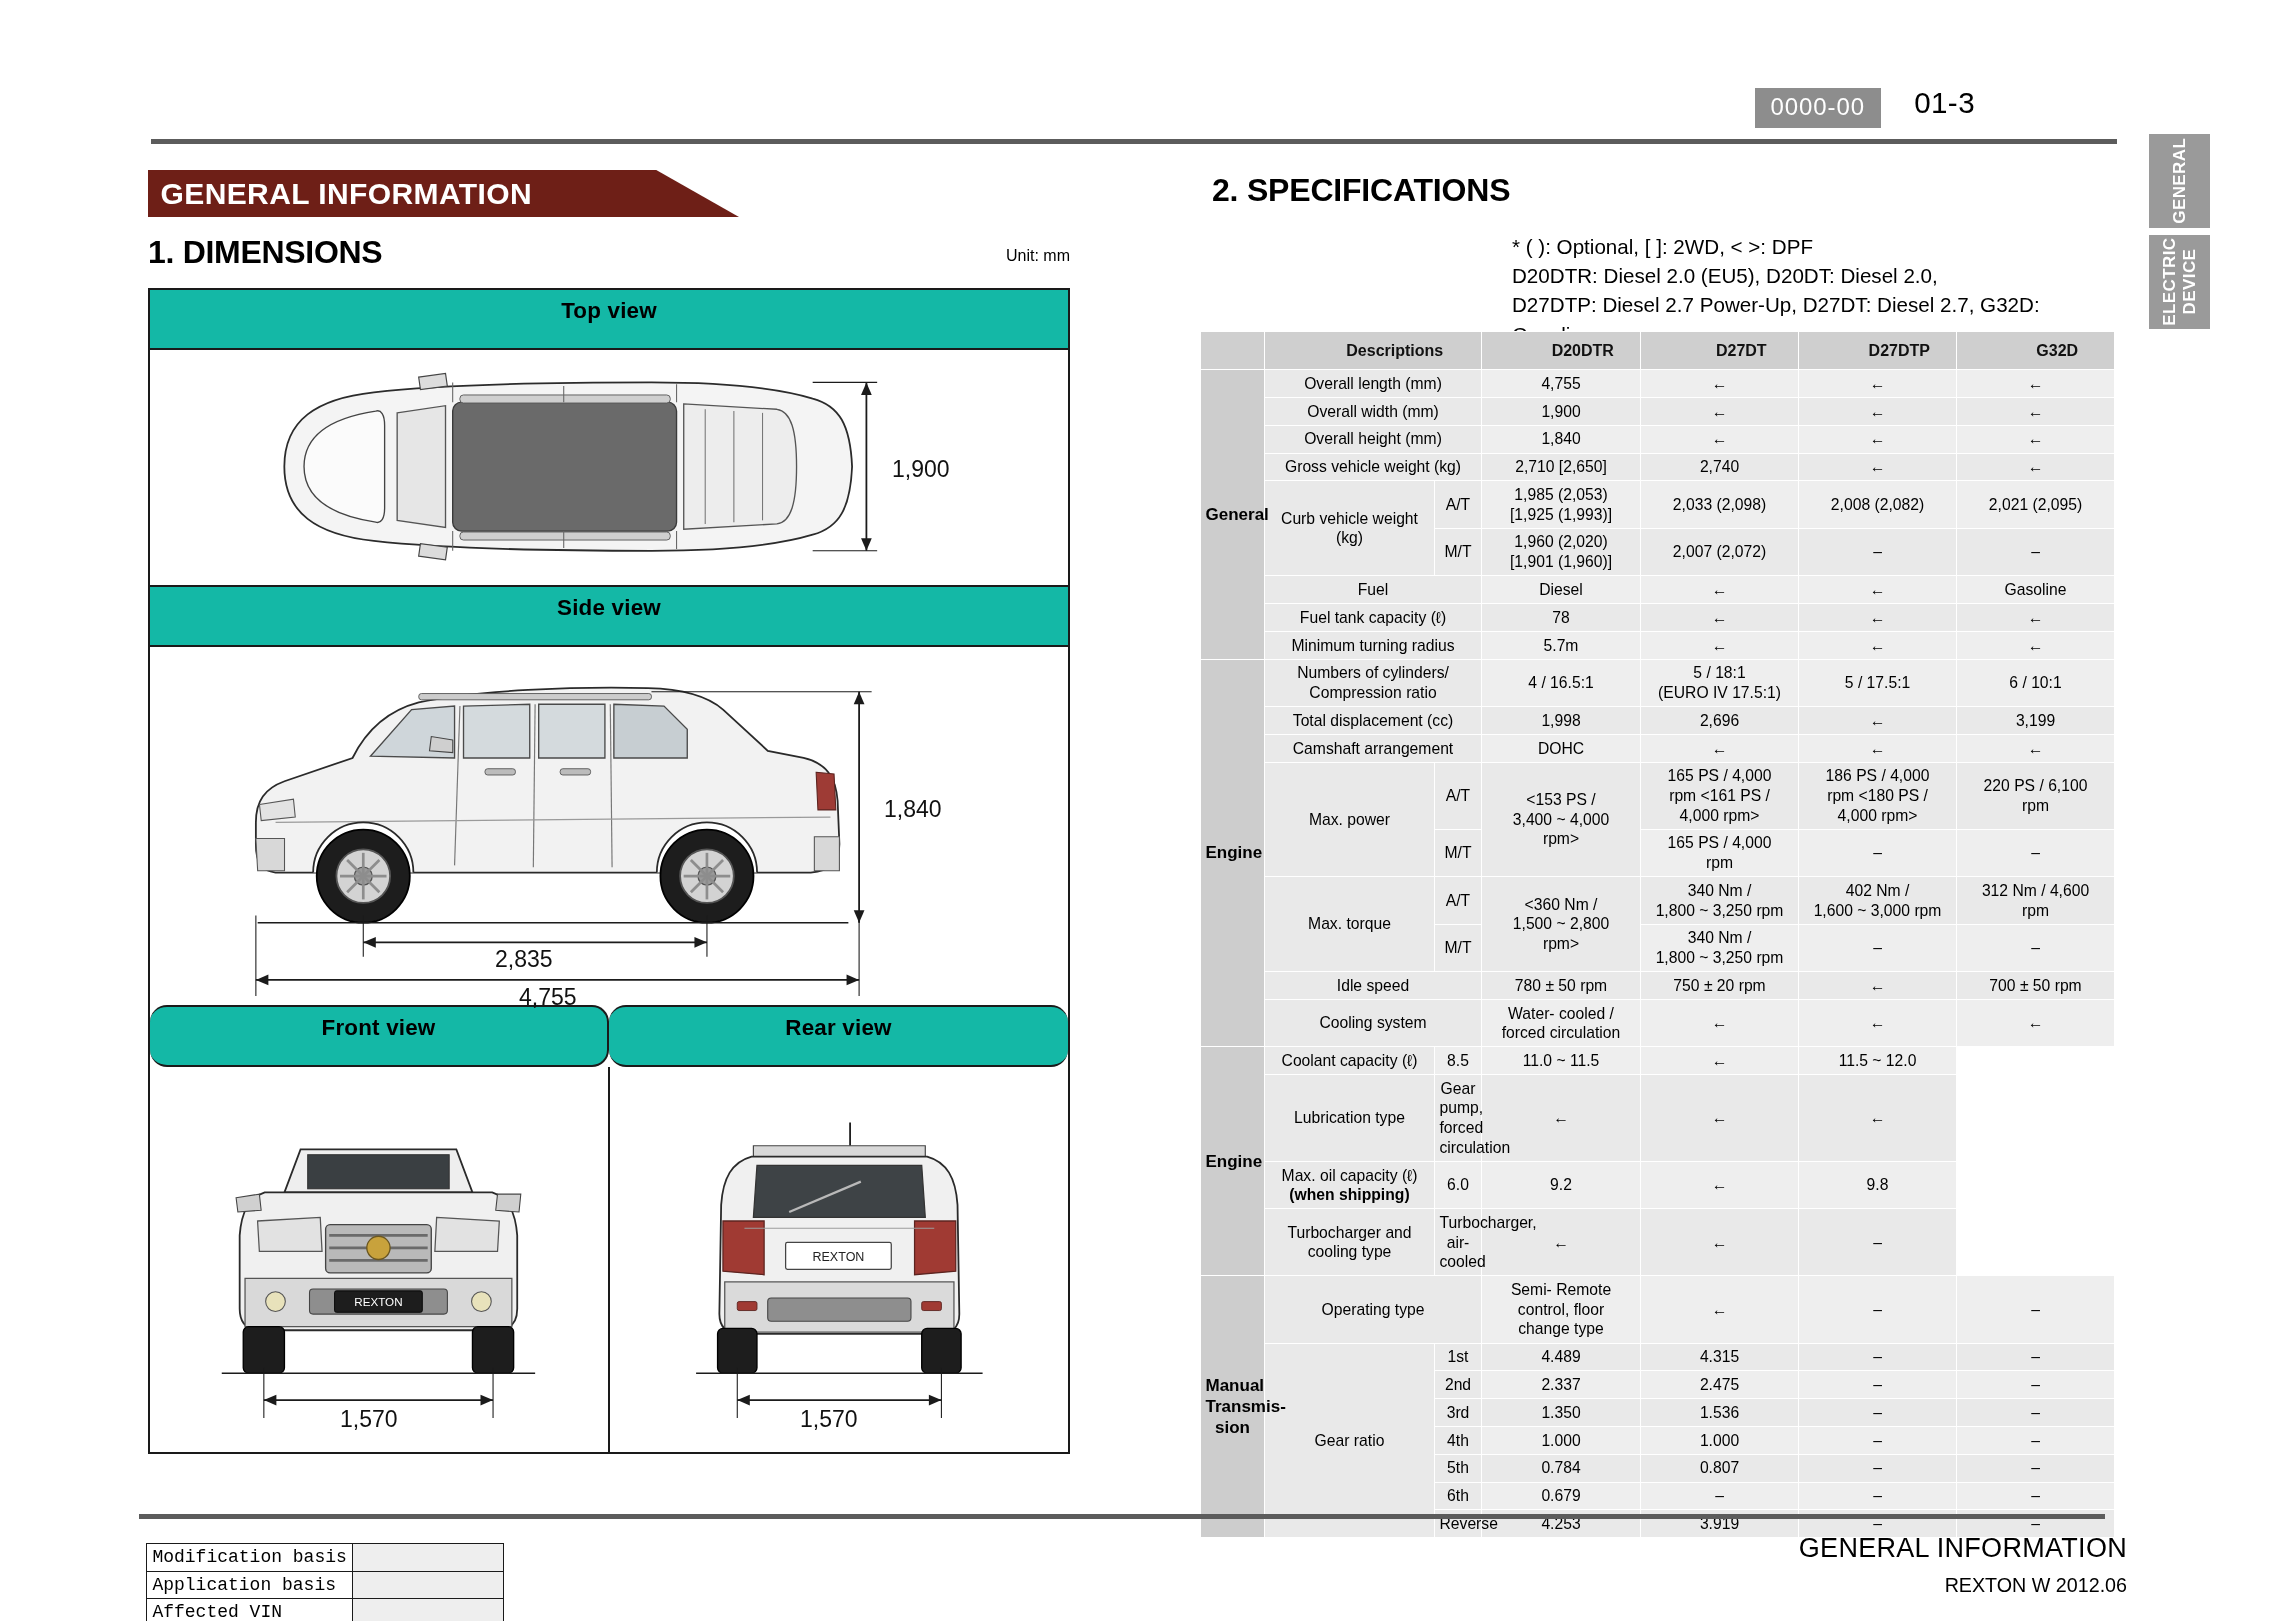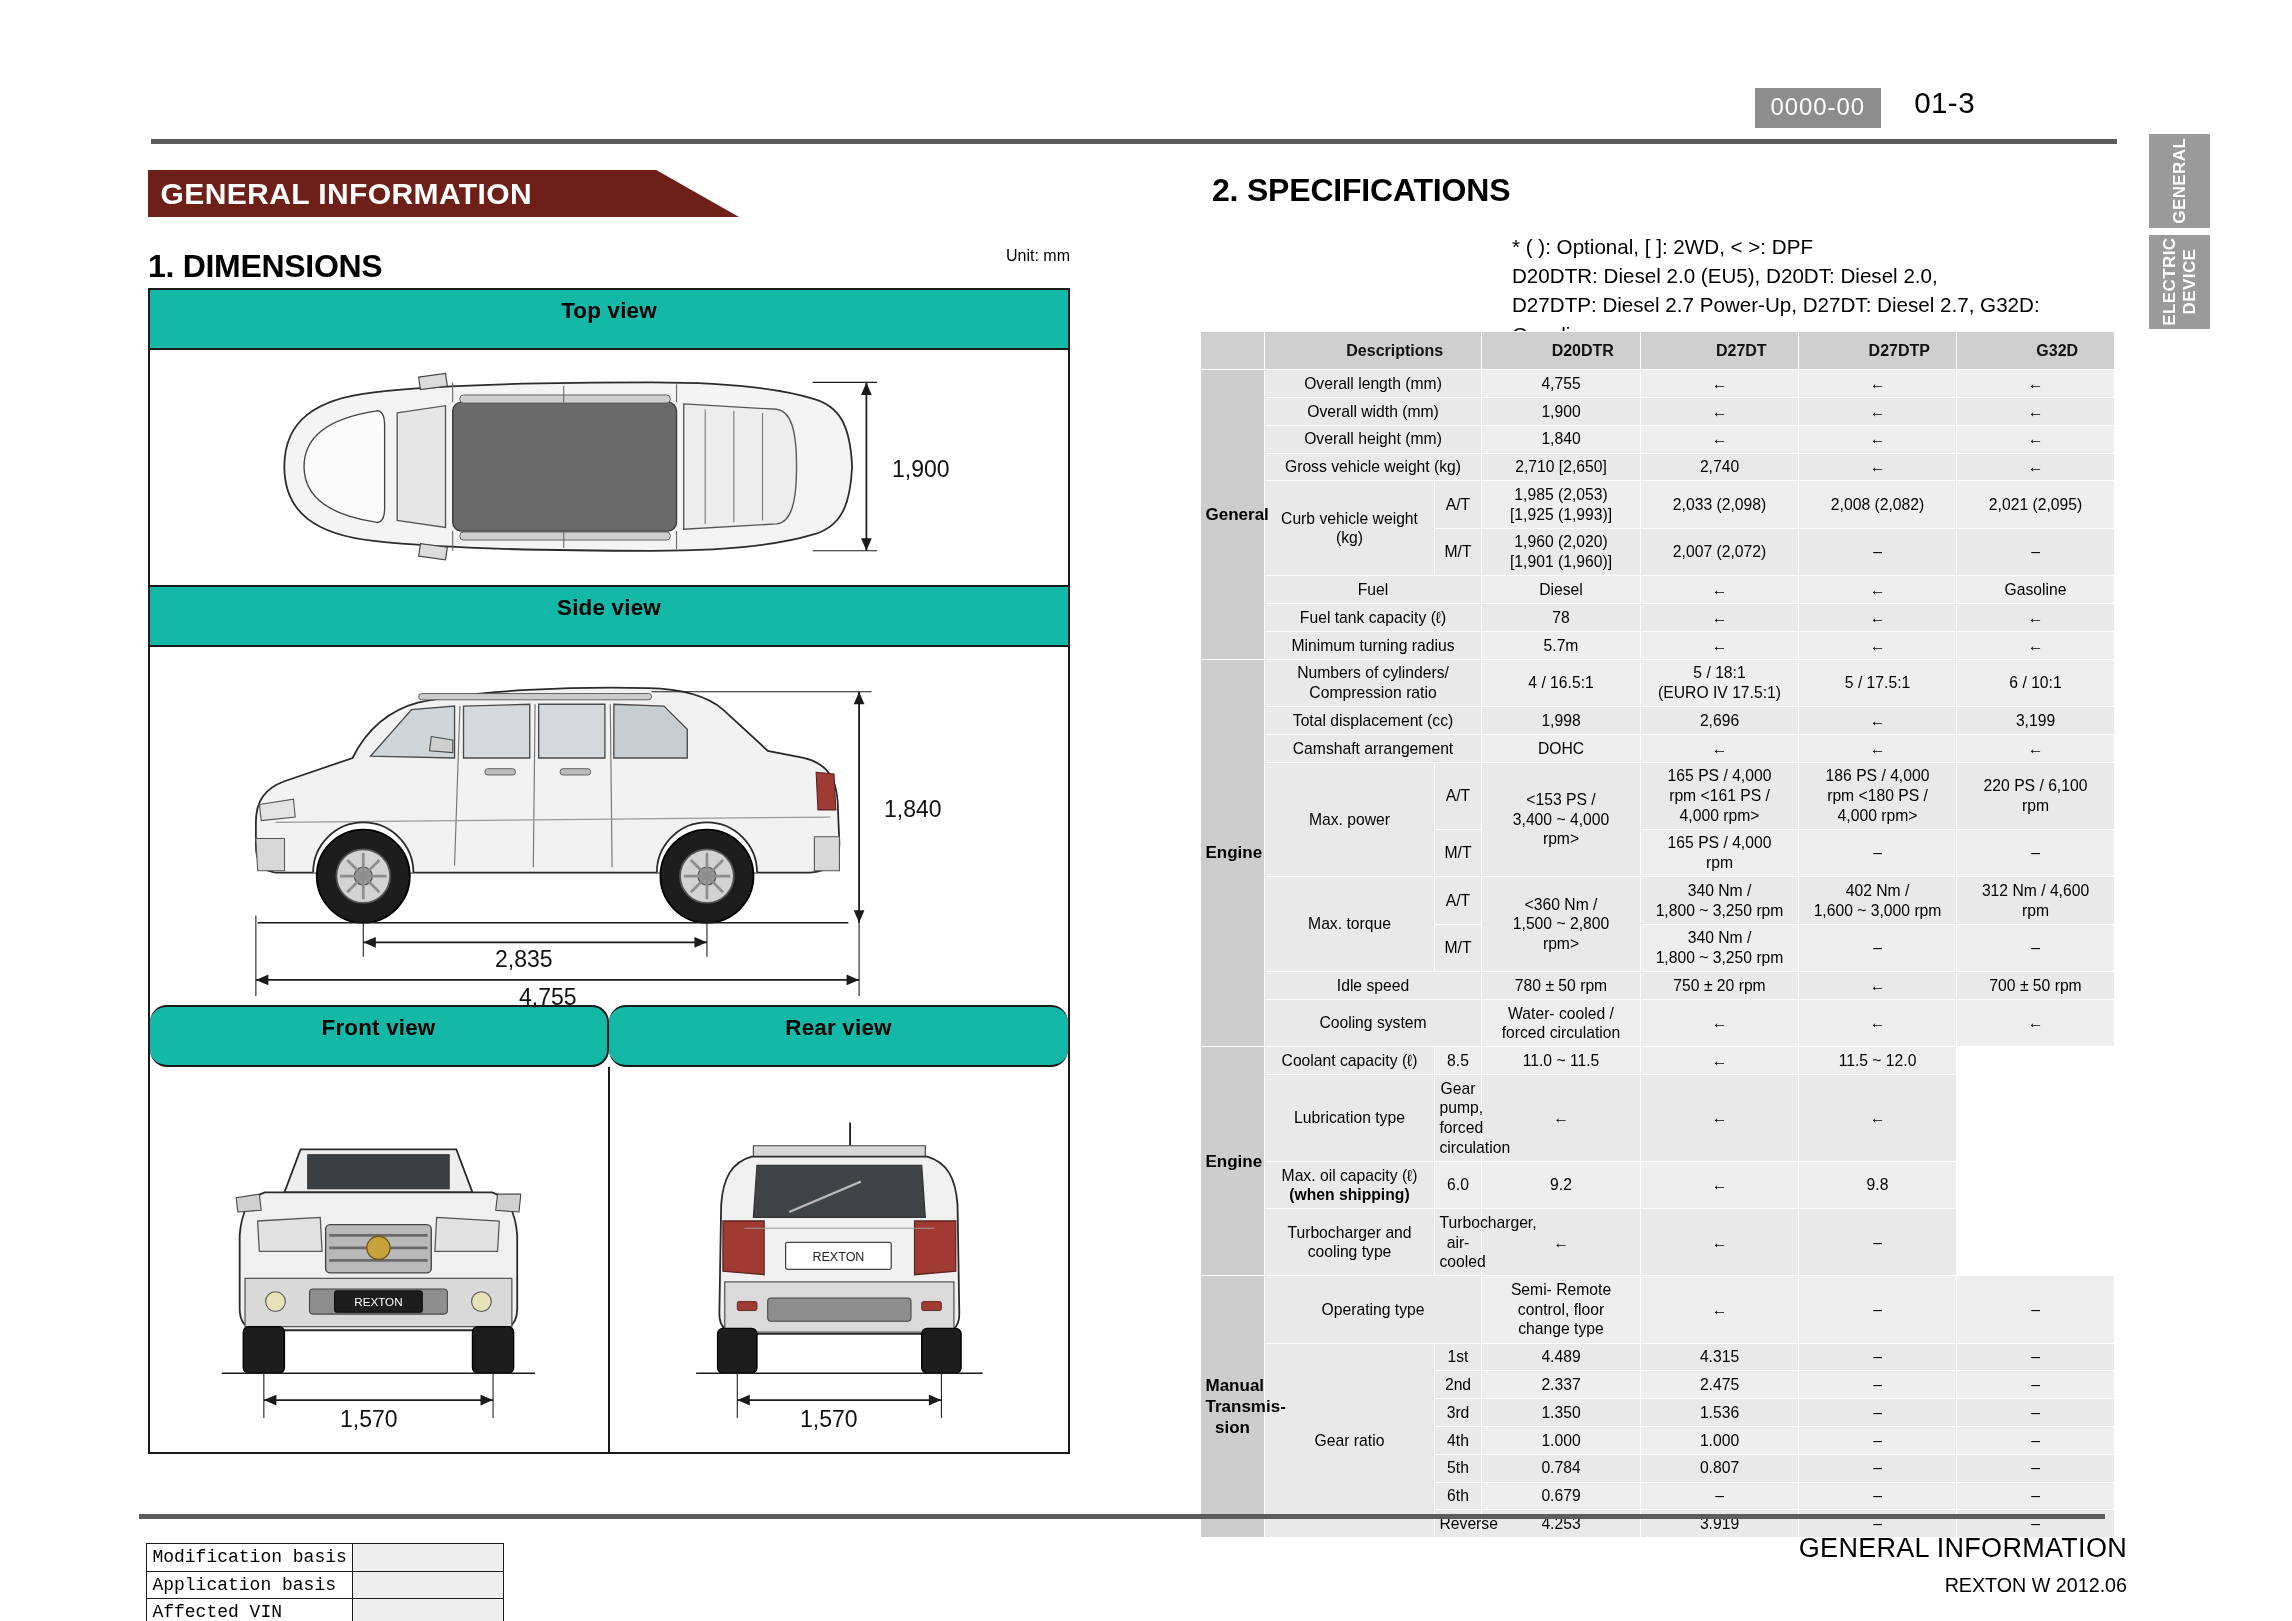--- a/index.html
+++ b/index.html
@@ -89,21 +89,21 @@
     font-size: 30px;
     font-weight: bold;
     letter-spacing: 0.4px;
     display: flex;
     align-items: center;
     padding-left: 12.5px;
     box-sizing: border-box;
     clip-path: polygon(0 0, 86% 0, 100% 100%, 0 100%);
   }
   #dimensions-title {
-    margin-top: 31px;
+    margin-top: 17px;
     font-size: 32px;
     font-weight: bold;
     letter-spacing: -0.3px;
   }
   #unit-note {
     position: absolute;
     right: 9px; top: 77px;
     font-size: 16px;
   }
 

